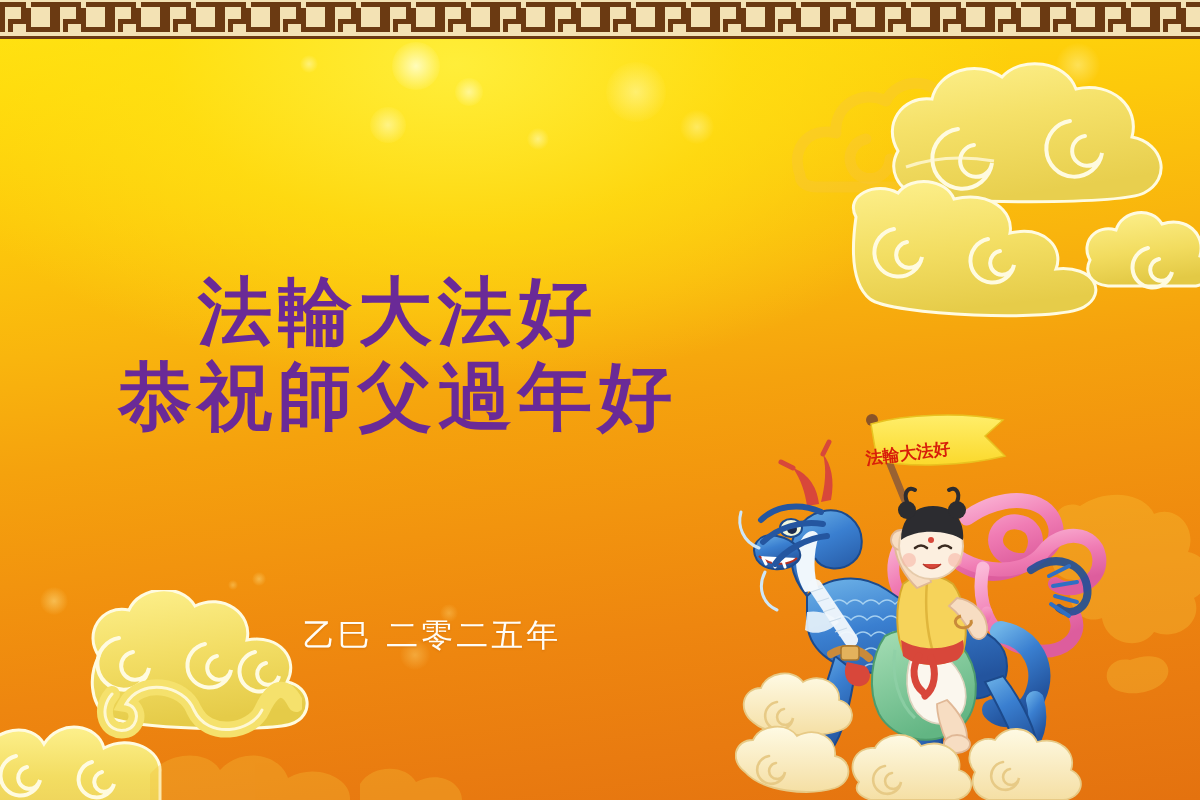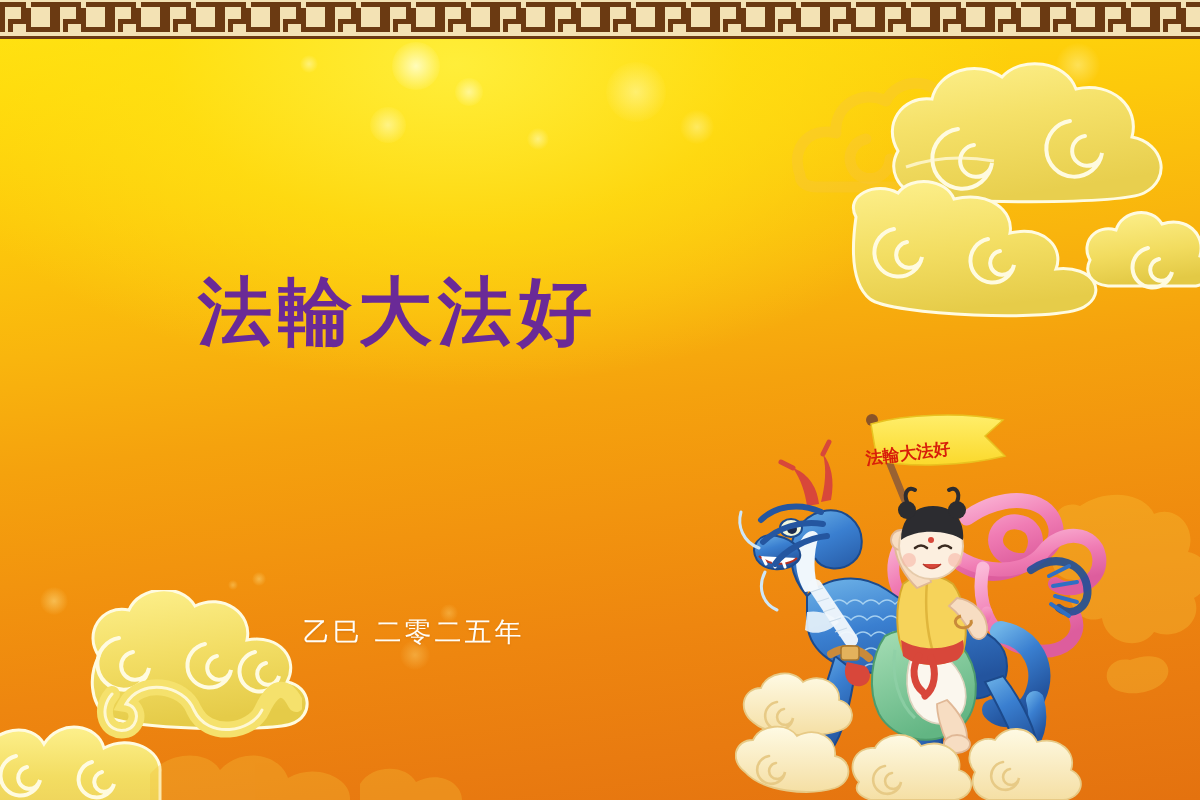--- a/index.html
+++ b/index.html
@@ -88,21 +88,21 @@
     font-weight: 700;
     letter-spacing: 6px;
     color: #6a2a97;
     white-space: nowrap;
   }
 
   .date-line {
     position: absolute;
     left: 303px; top: 614px;
     font-family: "DejaVu Sans", "Liberation Sans", sans-serif;
-    font-size: 27px;
+    font-size: 32px;
     font-weight: 400;
     letter-spacing: 3px;
     color: #fffdf6;
     white-space: nowrap;
     text-shadow: 0 1px 2px rgba(180,90,10,0.35);
   }
 
   
   .illustration {
     position: absolute;
@@ -665,16 +665,17 @@
           <i style="left: 8px; top: 19px; width: 5px; height: 13px; background: rgb(107, 58, 18);"></i>
           <i style="left: 26px; top: 8px; width: 5px; height: 24px; background: rgb(107, 58, 18);"></i>
           <i style="left: 26px; top: 27px; width: 29px; height: 5px; background: rgb(107, 58, 18);"></i>
           <i style="left: 31px; top: 2px; width: 24px; height: 5px; background: rgb(107, 58, 18);"></i>
         </div>
       </div>
   </div>
 
   <div class="text-layer">
     <div class="greet-1">法輪大法好</div>
+    <div class="greet-2">恭祝師父過年好</div>
     <div class="date-line">乙巳 二零二五年</div>
   </div>
 
 </div>
 
 </body></html>

